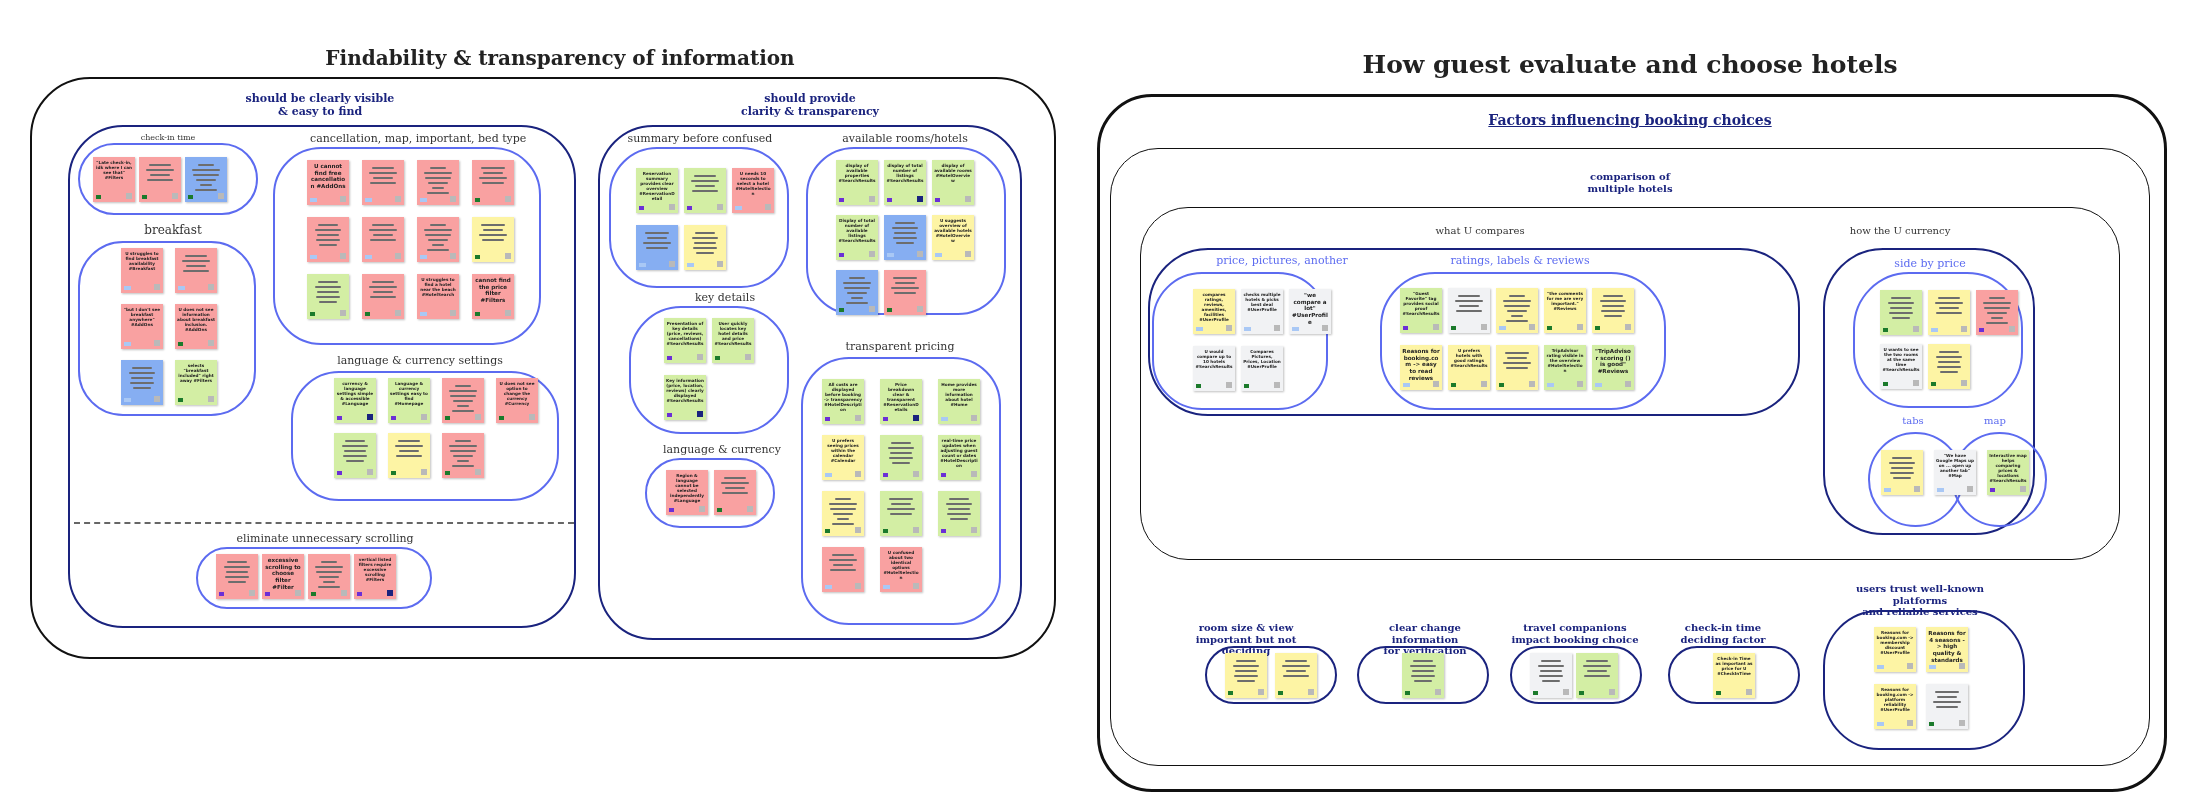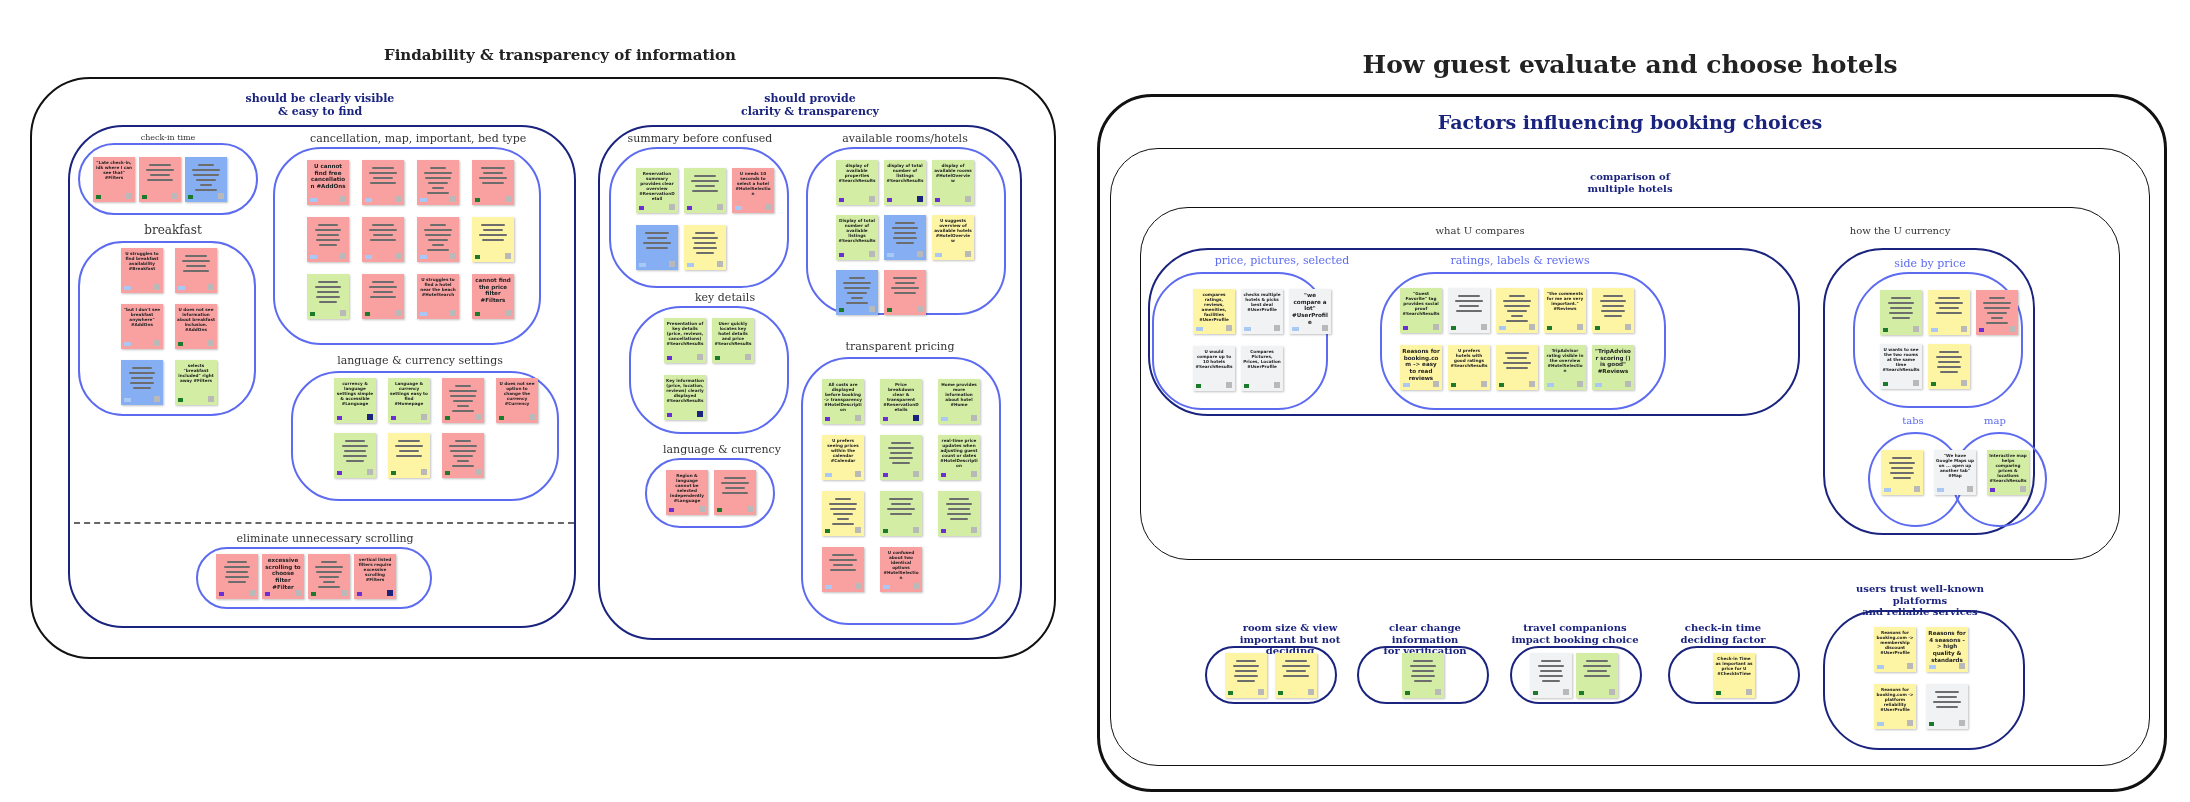--- a/index.html
+++ b/index.html
@@ -28,21 +28,21 @@
   .tag { position: absolute; left: 3px; bottom: 3px; width: 5px; height: 4px; }
   .tag.t-green { background: #1b7a2b; }
   .tag.t-lblue { background: #a9c8f5; width: 7px; }
   .tag.t-purple { background: #6b2fd6; }
   .avatar { position: absolute; right: 3px; bottom: 3px; width: 6px; height: 6px; background: #b9b9b9; }
   .avatar.navy { background: #1a237e; }
 </style>
 </head>
 <body>
 
-<div class="board-title" style="left:300px; top:46px; width:520px; font-size:15px;">Findability &amp; transparency of information</div>
+<div class="board-title" style="left:300px; top:46px; width:520px; font-size:20px;">Findability &amp; transparency of information</div>
 
 <div class="frame" style="left:30px; top:77px; width:1026px; height:582px; border-radius:60px;"></div>
 
 <div class="label-navy" style="left:230px; top:93px; width:180px; font-size:11px; white-space:pre-line;">should be clearly visible
 &amp; easy to find</div>
 <div class="cluster" style="left:68px; top:125px; width:508px; height:503px; border-radius:55px;"></div>
 
 <div class="label-dark" style="left:128px; top:133px; width:80px; font-size:8px;">check-in time</div>
 <div class="group" style="left:78px; top:143px; width:180px; height:72px; border-radius:36px;"></div>
 <div class="notes" style="left:93px; top:157px; grid-template-columns:repeat(3,42px); column-gap:4px;">
@@ -581,35 +581,35 @@
       <div class="note-text">U confused about two identical options #HotelSelection</div>
       <span class="tag t-lblue"></span>
       <span class="avatar"></span>
     </div>
   </div>
 
 <div class="board-title" style="left:1330px; top:50px; width:600px; font-size:25px;">How guest evaluate and choose hotels</div>
 
 <div class="frame" style="left:1097px; top:94px; width:1070px; height:698px; border-radius:55px; border-width:3px;"></div>
 
-<div class="label-navy" style="left:1430px; top:112px; width:400px; font-size:19px;">Factors influencing booking choices</div>
+<div class="label-navy" style="left:1430px; top:112px; width:400px; font-size:14px;text-decoration:underline;">Factors influencing booking choices</div>
 
 <div class="frame" style="left:1110px; top:148px; width:1040px; height:618px; border-radius:48px; border-width:1.5px;"></div>
 
 <div class="label-navy" style="left:1570px; top:171px; width:120px; font-size:10px; white-space:pre-line;">comparison of
 multiple hotels</div>
 
 <div class="frame" style="left:1140px; top:207px; width:980px; height:353px; border-radius:48px; border-width:1.5px;"></div>
 
 <div class="label-dark" style="left:1420px; top:225px; width:120px; font-size:10px;">what U compares</div>
 <div class="label-dark" style="left:1840px; top:225px; width:120px; font-size:10px;">how the U currency</div>
 
 <div class="cluster" style="left:1148px; top:248px; width:652px; height:168px; border-radius:60px;"></div>
 
-<div class="label-blue" style="left:1207px; top:255px; width:150px; font-size:11px;">price, pictures, selected</div>
+<div class="label-blue" style="left:1207px; top:255px; width:150px; font-size:11px;">price, pictures, another</div>
 <div class="group" style="left:1152px; top:272px; width:176px; height:138px; border-radius:50px;"></div>
 <div class="notes" style="left:1193px; top:289px; grid-template-columns:repeat(3,42px); column-gap:6px; row-gap:12px;">
     <div class="note yellow">
       <div class="note-text">compares ratings, reviews, amenities, facilities #UserProfile</div>
       <span class="tag t-lblue"></span>
       <span class="avatar"></span>
     </div>
     <div class="note grey">
       <div class="note-text">checks multiple hotels &amp; picks best deal #UserProfile</div>
       <span class="tag t-lblue"></span>
@@ -787,21 +787,21 @@
       <span class="tag t-lblue"></span>
       <span class="avatar"></span>
     </div>
     <div class="note green">
       <div class="note-text">Interactive map helps comparing prices &amp; locations #SearchResults</div>
       <span class="tag t-purple"></span>
       <span class="avatar"></span>
     </div>
   </div>
 
-<div class="label-navy" style="left:1220px; top:622px; width:140px; font-size:10px; white-space:pre-line;">room size &amp; view
+<div class="label-navy" style="left:1176px; top:622px; width:140px; font-size:10px; white-space:pre-line;">room size &amp; view
 important but not deciding</div>
 <div class="cluster" style="left:1205px; top:646px; width:132px; height:58px; border-radius:29px;"></div>
 <div class="notes" style="left:1225px; top:653px; grid-template-columns:repeat(2,42px); column-gap:8px;">
     <div class="note yellow">
       <div class="note-lines">
         <span style="width: 19.2px;"></span>
         <span style="width: 25.6px;"></span>
         <span style="width: 22.4px;"></span>
         <span style="width: 24px;"></span>
         <span style="width: 17.6px;"></span>

